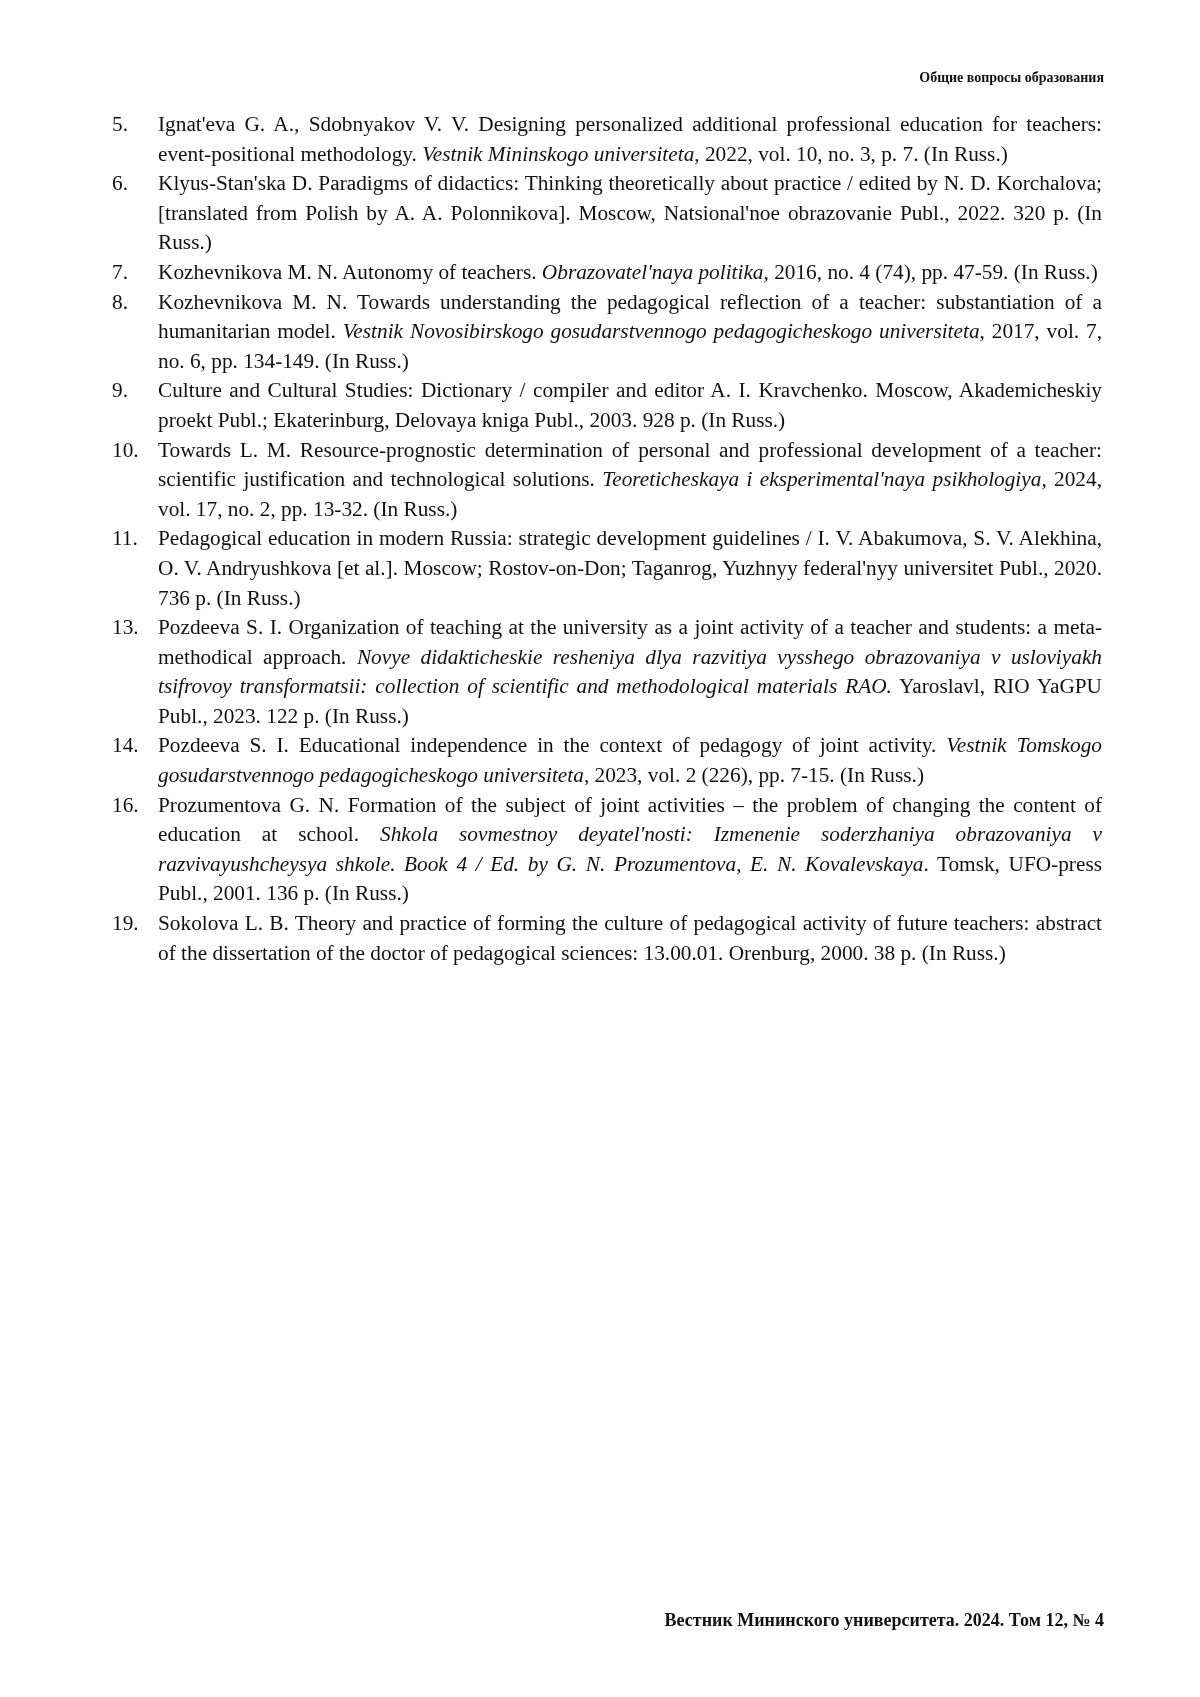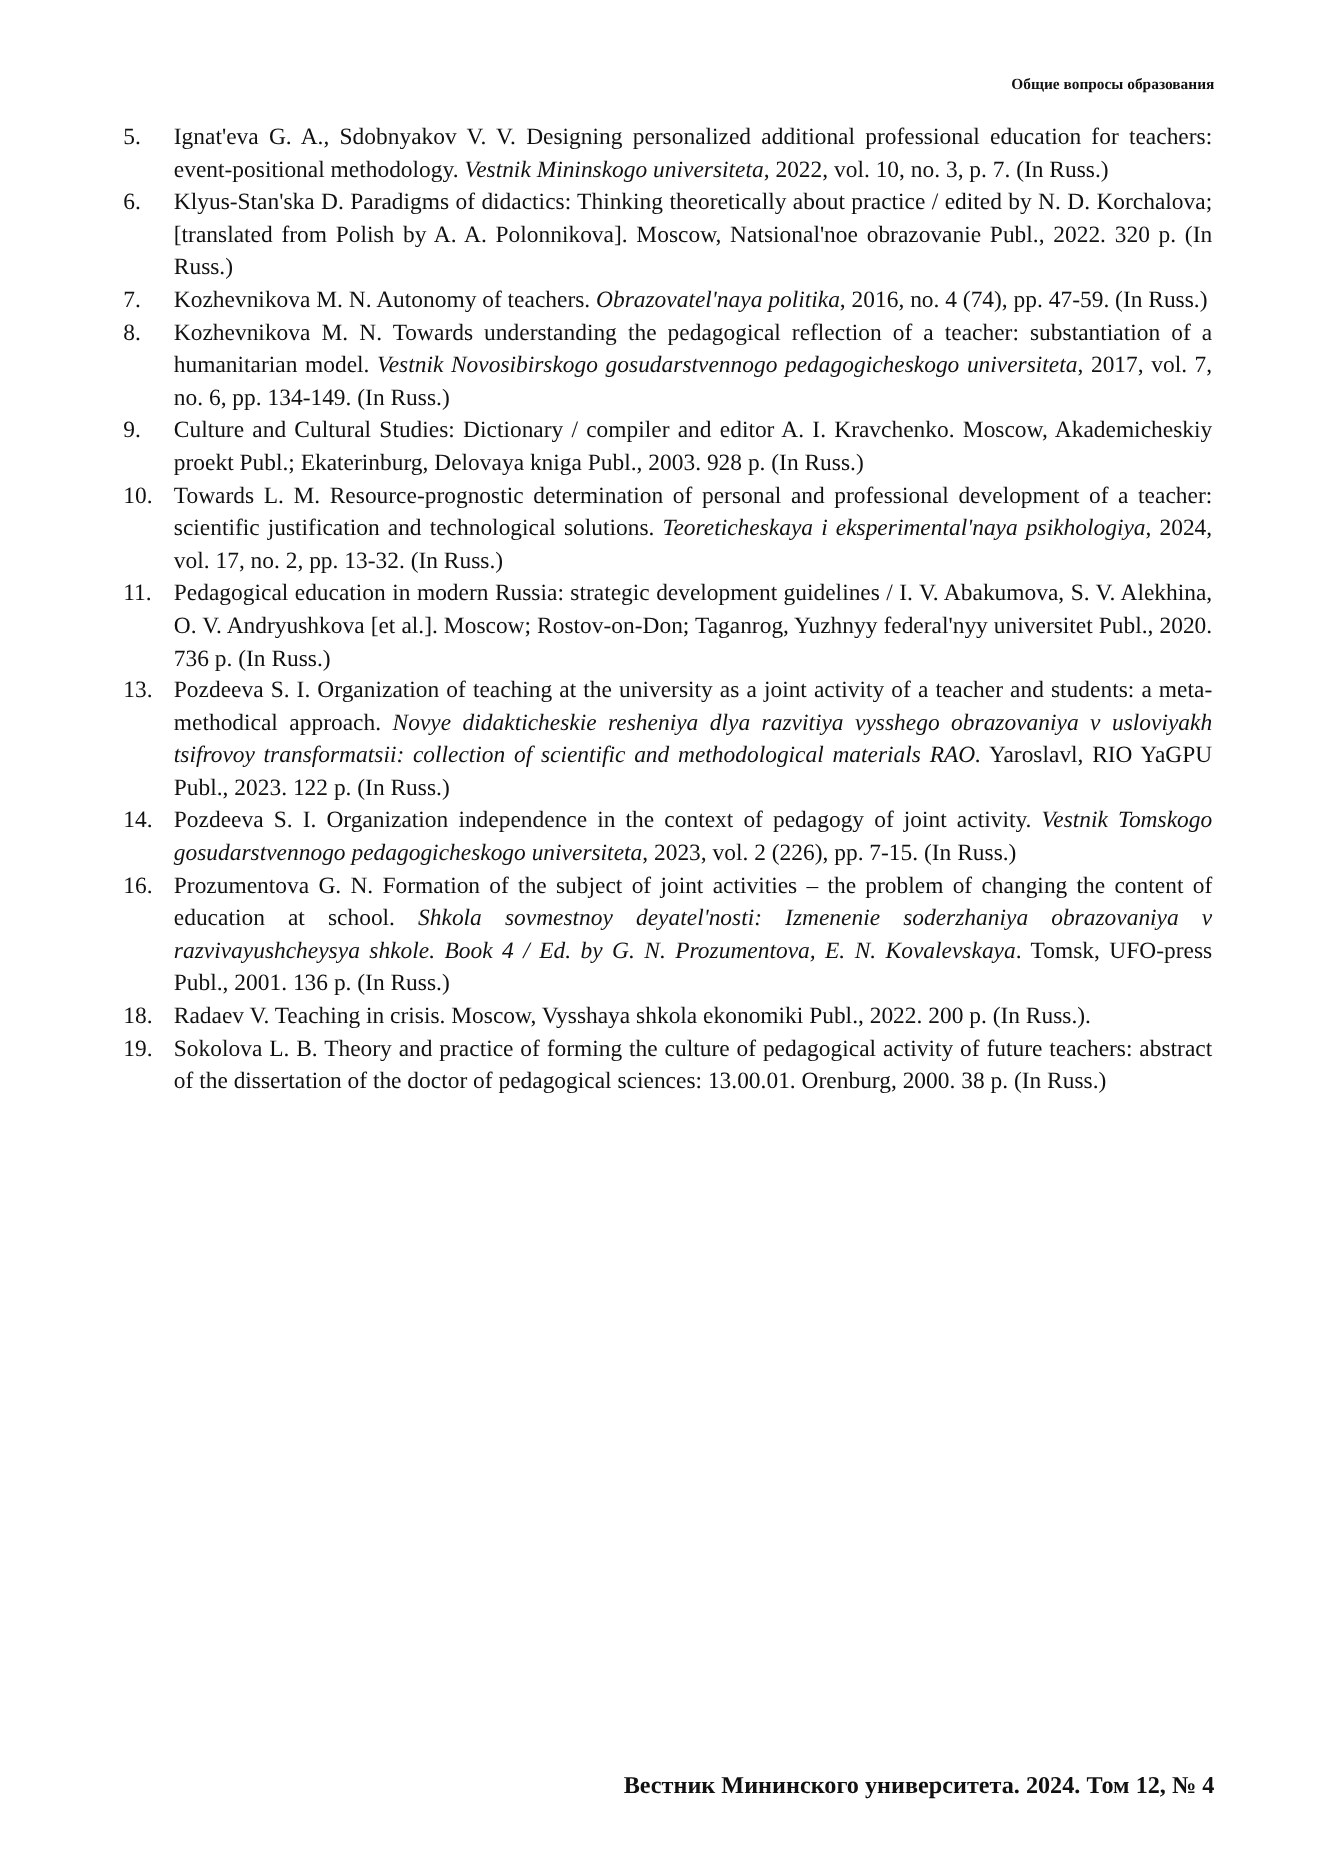--- a/index.html
+++ b/index.html
@@ -4,21 +4,21 @@
 <style>
   html, body { margin: 0; padding: 0; background: #ffffff; }
   body { width: 1200px; height: 1697px; position: relative; overflow: hidden;
          font-family: "Liberation Serif", "DejaVu Serif", serif; color: #111; }
   .header { position: absolute; top: 70px; right: 96px; font-weight: bold; font-size: 14px; }
   .refs { position: absolute; top: 110px; left: 112px; width: 990px; margin: 0; padding: 0; list-style: none; }
   .ref { display: flex; font-size: 21.3px; line-height: 29.6px; }
   .ref .num { width: 46px; flex: 0 0 46px; text-align: left; }
   .ref .text { flex: 1; text-align: justify; text-justify: inter-word; }
   .ref .text i { }
-  .footer { position: absolute; top: 1610px; right: 96px; font-weight: bold; font-size: 22px; }
+  .footer { position: absolute; top: 1610px; right: 96px; font-weight: bold; font-size: 18px; }
 </style>
 </head>
 <body>
 
 <div class="header">Общие вопросы образования</div>
 
 <ol class="refs" id="refs">
     <li class="ref">
       <span class="num">5.</span>
       <span class="text"><span>Ignat'eva G. A., Sdobnyakov V. V. Designing personalized additional professional education for teachers: event-positional methodology. </span><i>Vestnik Mininskogo universiteta</i><span>, 2022, vol. 10, no. 3, p. 7. (In Russ.)</span></span>
@@ -46,29 +46,25 @@
     <li class="ref">
       <span class="num">11.</span>
       <span class="text"><span>Pedagogical education in modern Russia: strategic development guidelines / I. V. Abakumova, S. V. Alekhina, O. V. Andryushkova [et al.]. Moscow; Rostov-on-Don; Taganrog, Yuzhnyy federal'nyy universitet Publ., 2020. 736 p. (In Russ.)</span></span>
     </li>
     <li class="ref">
       <span class="num">13.</span>
       <span class="text"><span>Pozdeeva S. I. Organization of teaching at the university as a joint activity of a teacher and students: a meta-methodical approach. </span><i>Novye didakticheskie resheniya dlya razvitiya vysshego obrazovaniya v usloviyakh tsifrovoy transformatsii: collection of scientific and methodological materials RAO.</i><span> Yaroslavl, RIO YaGPU Publ., 2023. 122 p. (In Russ.)</span></span>
     </li>
     <li class="ref">
       <span class="num">14.</span>
-      <span class="text"><span>Pozdeeva S. I. Organization independence in the context of pedagogy of joint activity. </span><i>Vestnik Tomskogo gosudarstvennogo pedagogicheskogo universiteta</i><span>, 2023, vol. 2 (226), pp. 7-15. (In Russ.)</span></span>
+      <span class="text"><span>Pozdeeva S. I. Educational independence in the context of pedagogy of joint activity. </span><i>Vestnik Tomskogo gosudarstvennogo pedagogicheskogo universiteta</i><span>, 2023, vol. 2 (226), pp. 7-15. (In Russ.)</span></span>
     </li>
     <li class="ref">
       <span class="num">16.</span>
       <span class="text"><span>Prozumentova G. N. Formation of the subject of joint activities – the problem of changing the content of education at school. </span><i>Shkola sovmestnoy deyatel'nosti: Izmenenie soderzhaniya obrazovaniya v razvivayushcheysya shkole. Book 4 / Ed. by G. N. Prozumentova, E. N. Kovalevskaya</i><span>. Tomsk, UFO-press Publ., 2001. 136 p. (In Russ.)</span></span>
-    </li>
-    <li class="ref">
-      <span class="num">18.</span>
-      <span class="text"><span>Radaev V. Teaching in crisis. Moscow, Vysshaya shkola ekonomiki Publ., 2022. 200 p. (In Russ.).</span></span>
     </li>
     <li class="ref">
       <span class="num">19.</span>
       <span class="text"><span>Sokolova L. B. Theory and practice of forming the culture of pedagogical activity of future teachers: abstract of the dissertation of the doctor of pedagogical sciences: 13.00.01. Orenburg, 2000. 38 p. (In Russ.)</span></span>
     </li>
   </ol>
 
 <div class="footer">Вестник Мининского университета. 2024. Том 12, № 4</div>
 
 </body></html>

